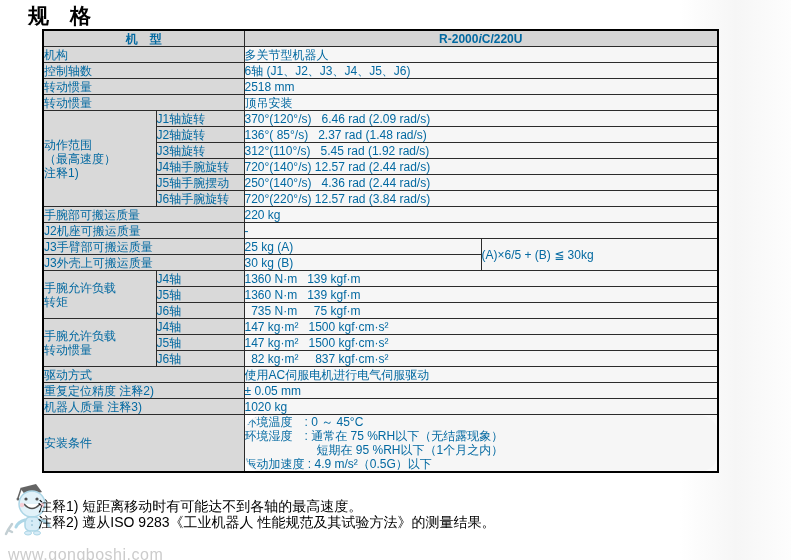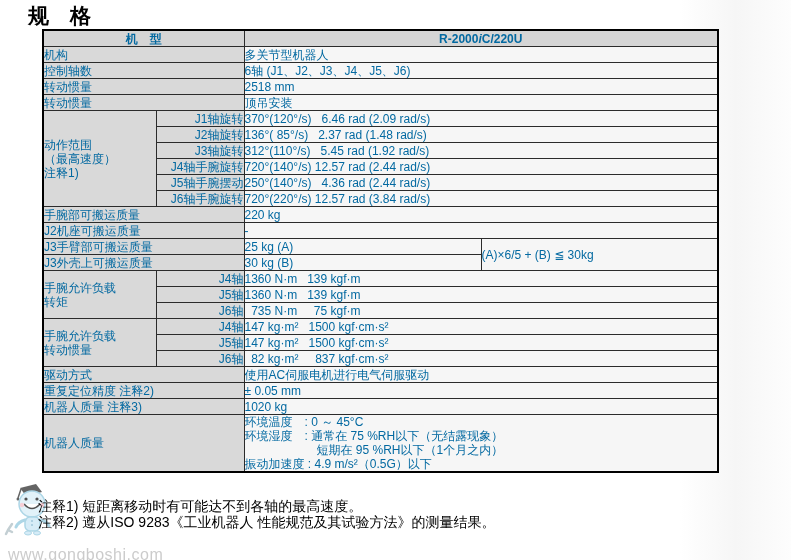--- a/index.html
+++ b/index.html
@@ -48,32 +48,33 @@
     height: 18px;
   }
   td.lbl {
     background: #d9d9d9;
     text-align: left;
     padding-left: 7px;
     white-space: pre-line;
   }
   td.sub {
     background: #d9d9d9;
-    text-align: right;
+    text-align: left;
     padding-left: 6px;
   }
   td.val {
     background: #f6f6f6;
     text-align: left;
     white-space: pre;
   }
   td.val-left {
     text-align: left;
     padding-left: 6px;
     line-height: 14px;
+    border-radius: 19px;
   }
   td.install-val { height: 60px; }
   .model-i { font-style: italic; }
   .notes {
     position: absolute;
     left: 38px; top: 499px;
     font-size: 14px;
     line-height: 15.5px;
     color: #000;
     z-index: 2;
@@ -214,21 +215,21 @@
     <tr>
       <td class="lbl" colspan="2">重复定位精度 注释2)</td>
       <td class="val" colspan="2">± 0.05 mm</td>
     </tr>
     <tr>
       <td class="lbl" colspan="2">机器人质量 注释3)</td>
       <td class="val" colspan="2">1020 kg</td>
     </tr>
 
     <tr>
-      <td class="lbl" colspan="2">机器人质量</td>
+      <td class="lbl" colspan="2">安装条件</td>
       <td class="val val-left install-val" colspan="2">环境温度　: 0 ～ 45°C
 环境湿度　: 通常在 75 %RH以下（无结露现象）
 　　　　　　短期在 95 %RH以下（1个月之内）
 振动加速度 : 4.9 m/s²（0.5G）以下</td>
     </tr>
   </tbody>
     </table>
 
   <div class="notes">
     <div>注释1) 短距离移动时有可能达不到各轴的最高速度。</div>

